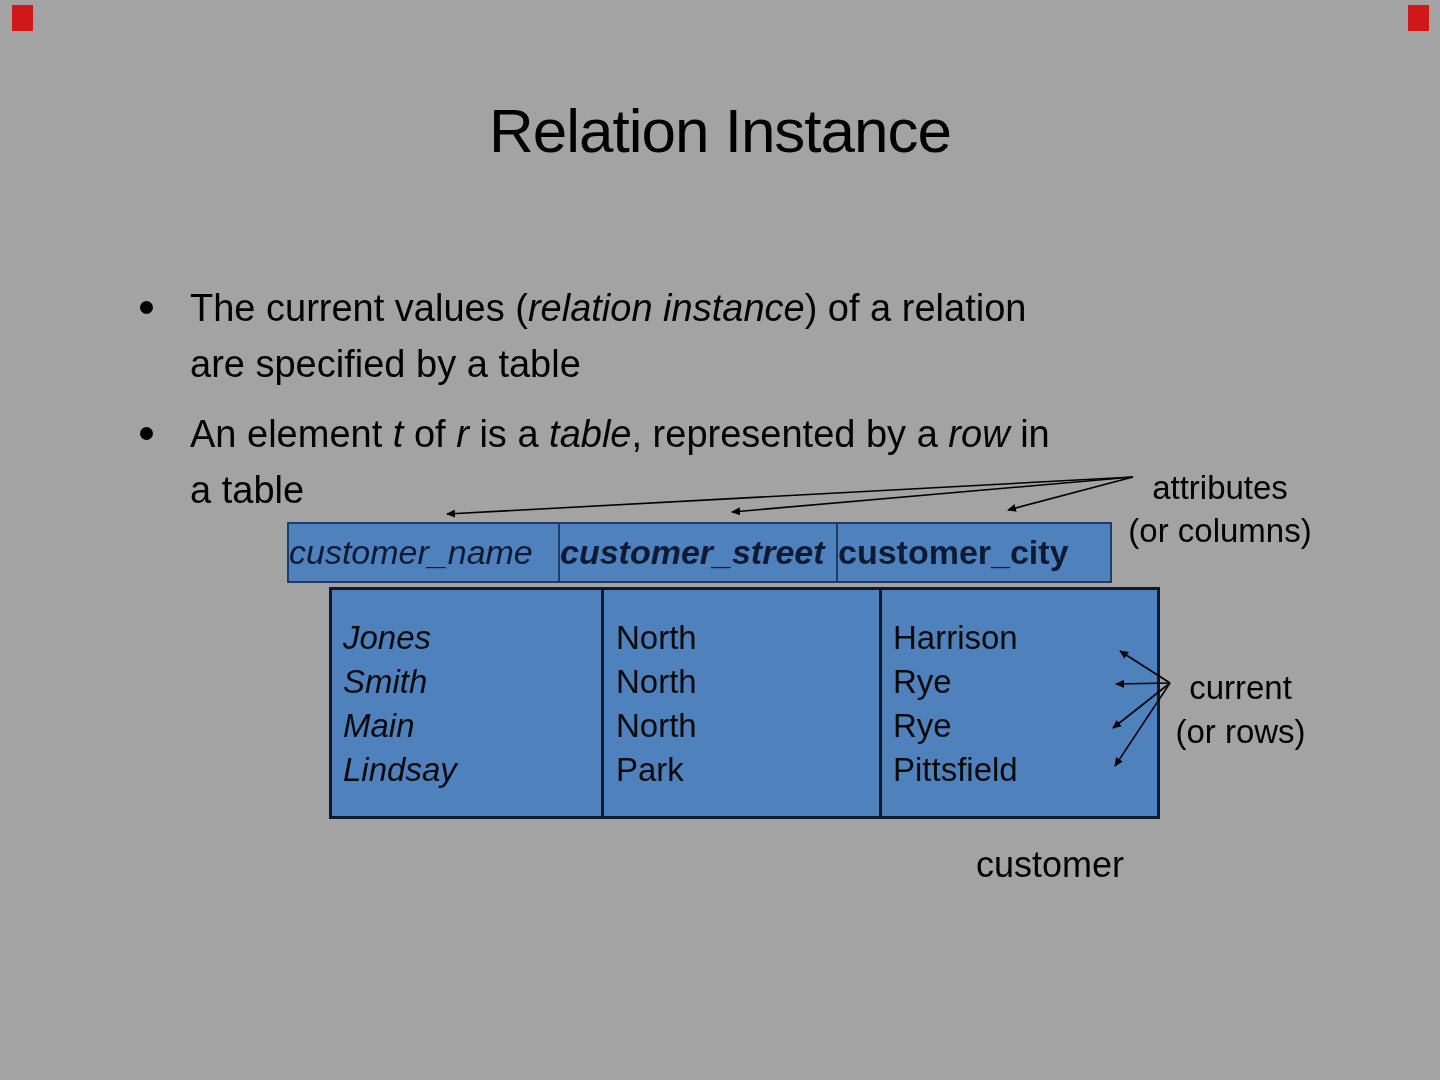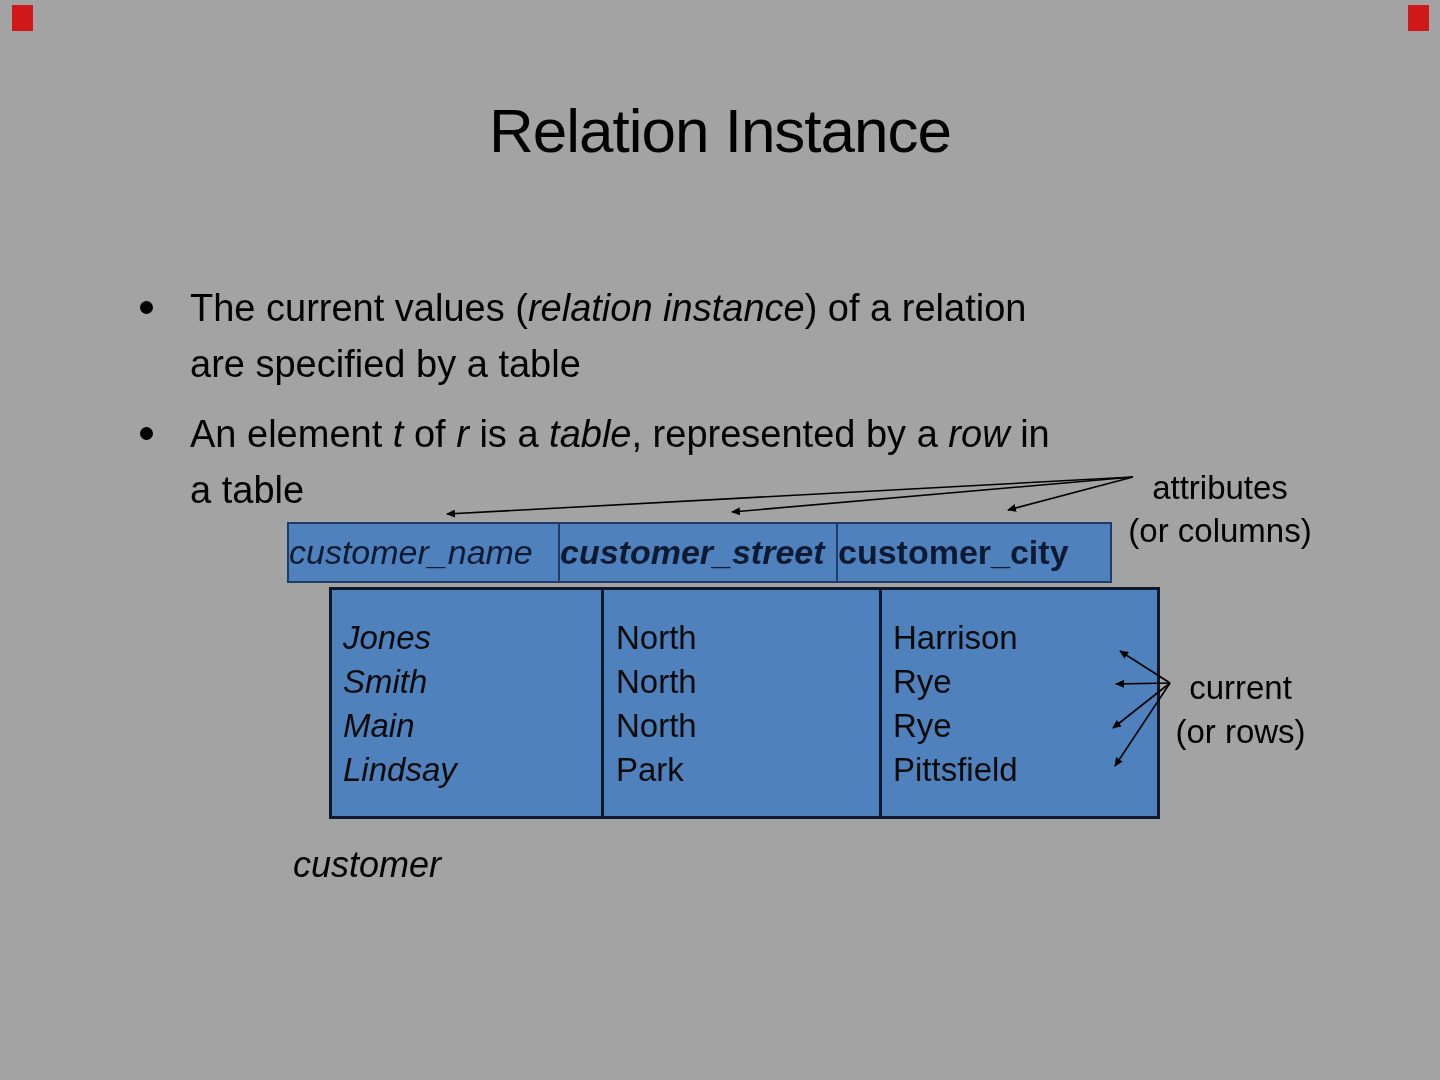--- a/index.html
+++ b/index.html
@@ -43,22 +43,22 @@
     background:var(--table-fill,#4f81bd);
     margin-left:36px;
   }
   .vdiv { position:absolute; top:0; width:3px; height:100%; background:var(--body-border,#10192b); }
   .vdiv.d1 { left:269px; } .vdiv.d2 { left:547px; }
   .tcol { position:absolute; top:26px; font-size:33px; line-height:44px; color:#0a0a0a; }
   .tcol.c1 { left:11px; font-style:italic; }
   .tcol.c2 { left:284px; }
   .tcol.c3 { left:561px; }
 
-  .caption { position:absolute; left:293px; top:844px; width:831px; text-align:left;
-             font-size:36px; font-style:italic; }
+  .caption { position:absolute; left:293px; top:844px; width:831px; text-align:right;
+             font-size:36px; }
 
   .attr-label { position:absolute; left:1065px; top:466px; width:310px; text-align:center;
                 font-size:33px; line-height:43px; }
   .tuples-label { position:absolute; left:1128px; top:666px; width:225px; text-align:center;
                   font-size:33px; line-height:44px; }
 
   .arrows { position:absolute; left:0; top:0; width:1440px; height:1080px; pointer-events:none; }
 </style>
 </head>
 <body>

